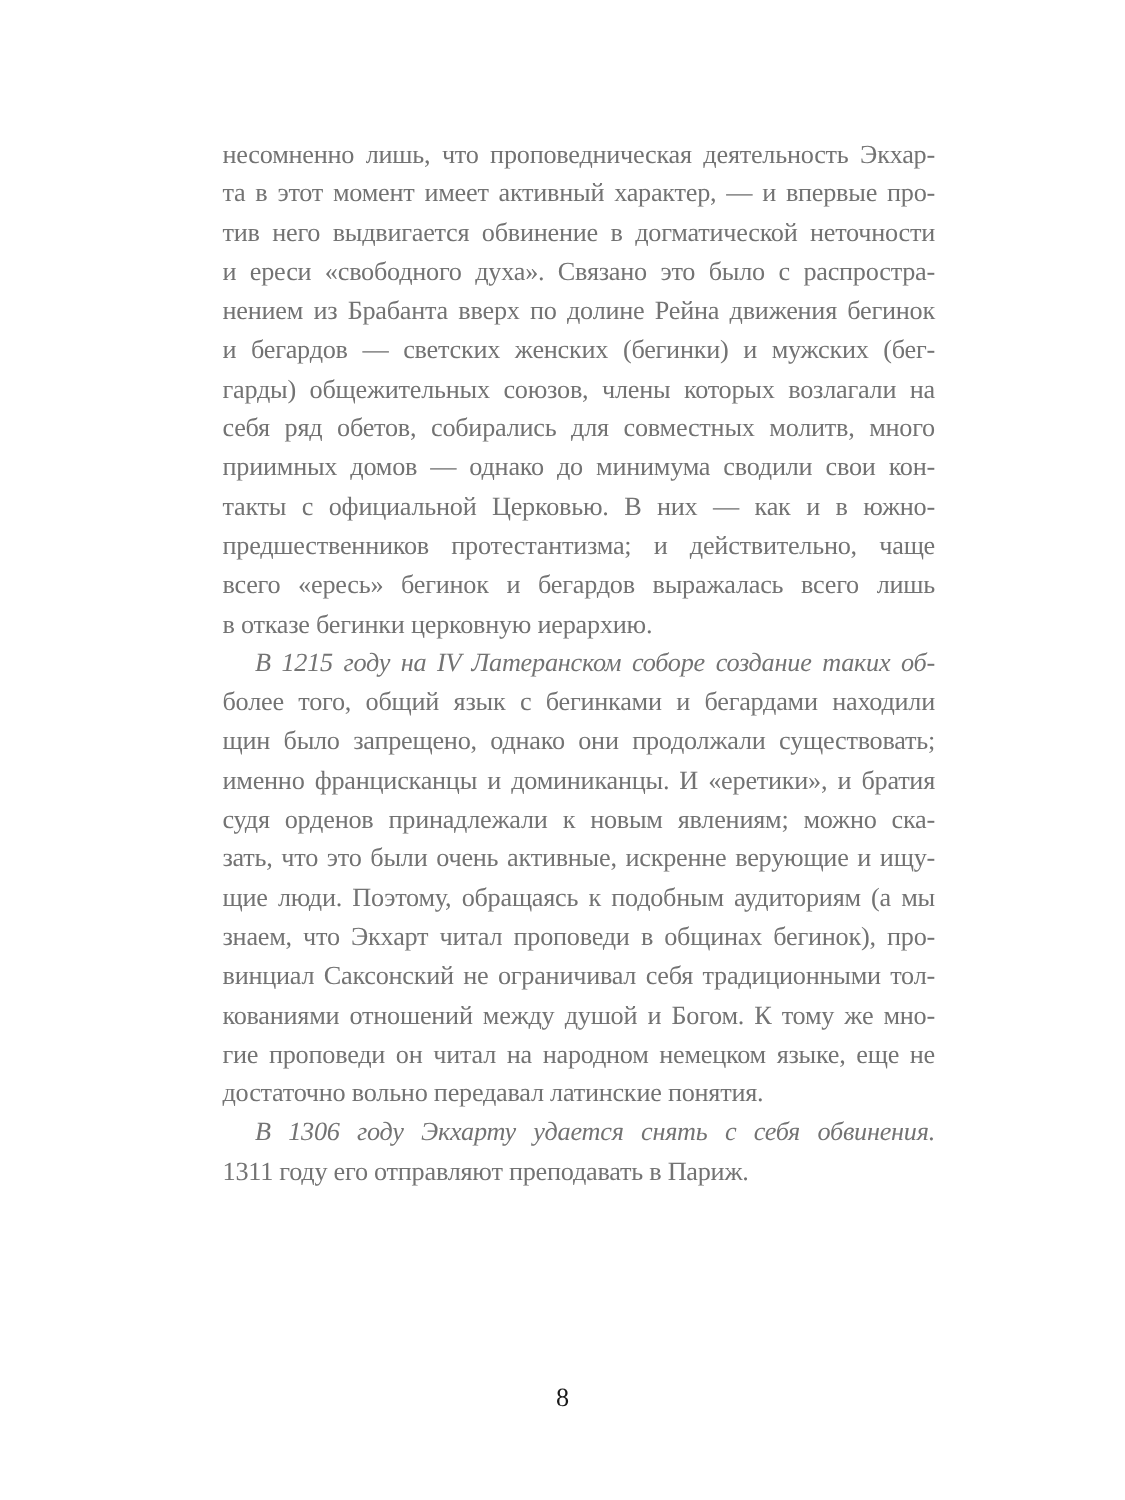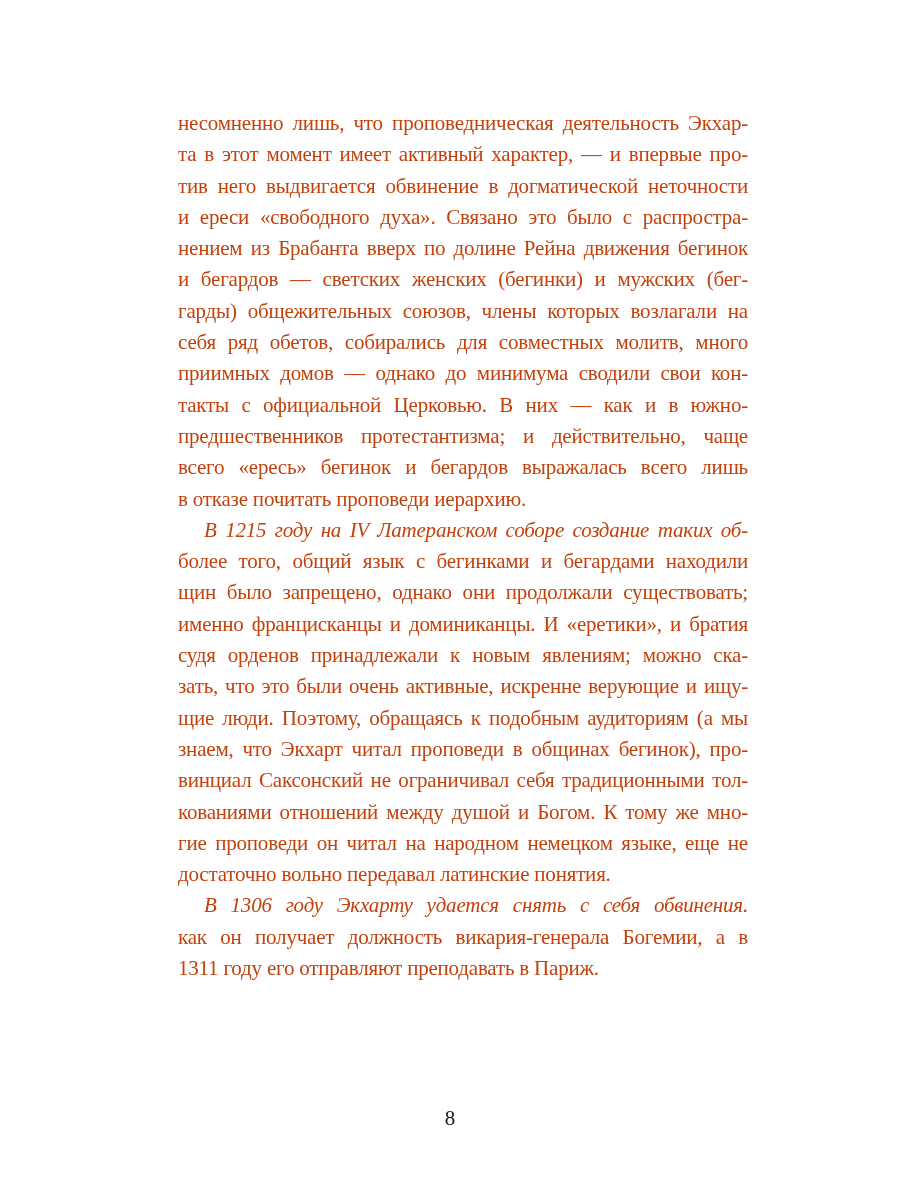--- a/index.html
+++ b/index.html
@@ -3,21 +3,21 @@
 <meta charset="utf-8">
 <style>
   html, body { margin: 0; padding: 0; background: #ffffff; }
   body { width: 900px; height: 1200px; position: relative; overflow: hidden; }
   .page { position: absolute; left: 178px; top: 108px; width: 570px; }
   .line {
     font-family: "Liberation Serif", "DejaVu Serif", serif;
     font-size: 21px;
     line-height: 31.3px;
     height: 31.3px;
-    color: #c2410c;
+    color: #737373;
     white-space: nowrap;
     text-align: justify;
     text-align-last: justify;
     letter-spacing: -0.2px;
   }
   .line.last { text-align-last: left; }
   .line.indent { padding-left: 26px; font-style: italic; }
   .page-number {
     position: absolute; left: 0; width: 900px; top: 1106px;
     text-align: center;
@@ -35,35 +35,34 @@
       <div class="line">тив него выдвигается обвинение в догматической неточности</div>
       <div class="line">и ереси «свободного духа». Связано это было с распростра-</div>
       <div class="line">нением из Брабанта вверх по долине Рейна движения бегинок</div>
       <div class="line">и бегардов — светских женских (бегинки) и мужских (бег-</div>
       <div class="line">гарды) общежительных союзов, члены которых возлагали на</div>
       <div class="line">себя ряд обетов, собирались для совместных молитв, много</div>
       <div class="line">приимных домов — однако до минимума сводили свои кон-</div>
       <div class="line">такты с официальной Церковью. В них — как и в южно-</div>
       <div class="line">предшественников протестантизма; и действительно, чаще</div>
       <div class="line">всего «ересь» бегинок и бегардов выражалась всего лишь</div>
-      <div class="line last">в отказе почитать проповеди иерархию.</div>
+      <div class="line last">в отказе бегинки церковную иерархию.</div>
     </div>
     <div>
       <div class="line indent">В 1215 году на IV Латеранском соборе создание таких об-</div>
       <div class="line">более того, общий язык с бегинками и бегардами находили</div>
       <div class="line">щин было запрещено, однако они продолжали существовать;</div>
       <div class="line">именно францисканцы и доминиканцы. И «еретики», и братия</div>
       <div class="line">судя орденов принадлежали к новым явлениям; можно ска-</div>
       <div class="line">зать, что это были очень активные, искренне верующие и ищу-</div>
       <div class="line">щие люди. Поэтому, обращаясь к подобным аудиториям (а мы</div>
       <div class="line">знаем, что Экхарт читал проповеди в общинах бегинок), про-</div>
       <div class="line">винциал Саксонский не ограничивал себя традиционными тол-</div>
       <div class="line">кованиями отношений между душой и Богом. К тому же мно-</div>
       <div class="line">гие проповеди он читал на народном немецком языке, еще не</div>
       <div class="line last">достаточно вольно передавал латинские понятия.</div>
     </div>
     <div>
       <div class="line indent">В 1306 году Экхарту удается снять с себя обвинения.</div>
-      <div class="line">как он получает должность викария-генерала Богемии, а в</div>
       <div class="line last">1311 году его отправляют преподавать в Париж.</div>
     </div>
   </div>
 <div class="page-number">8</div>
 
 </body></html>

